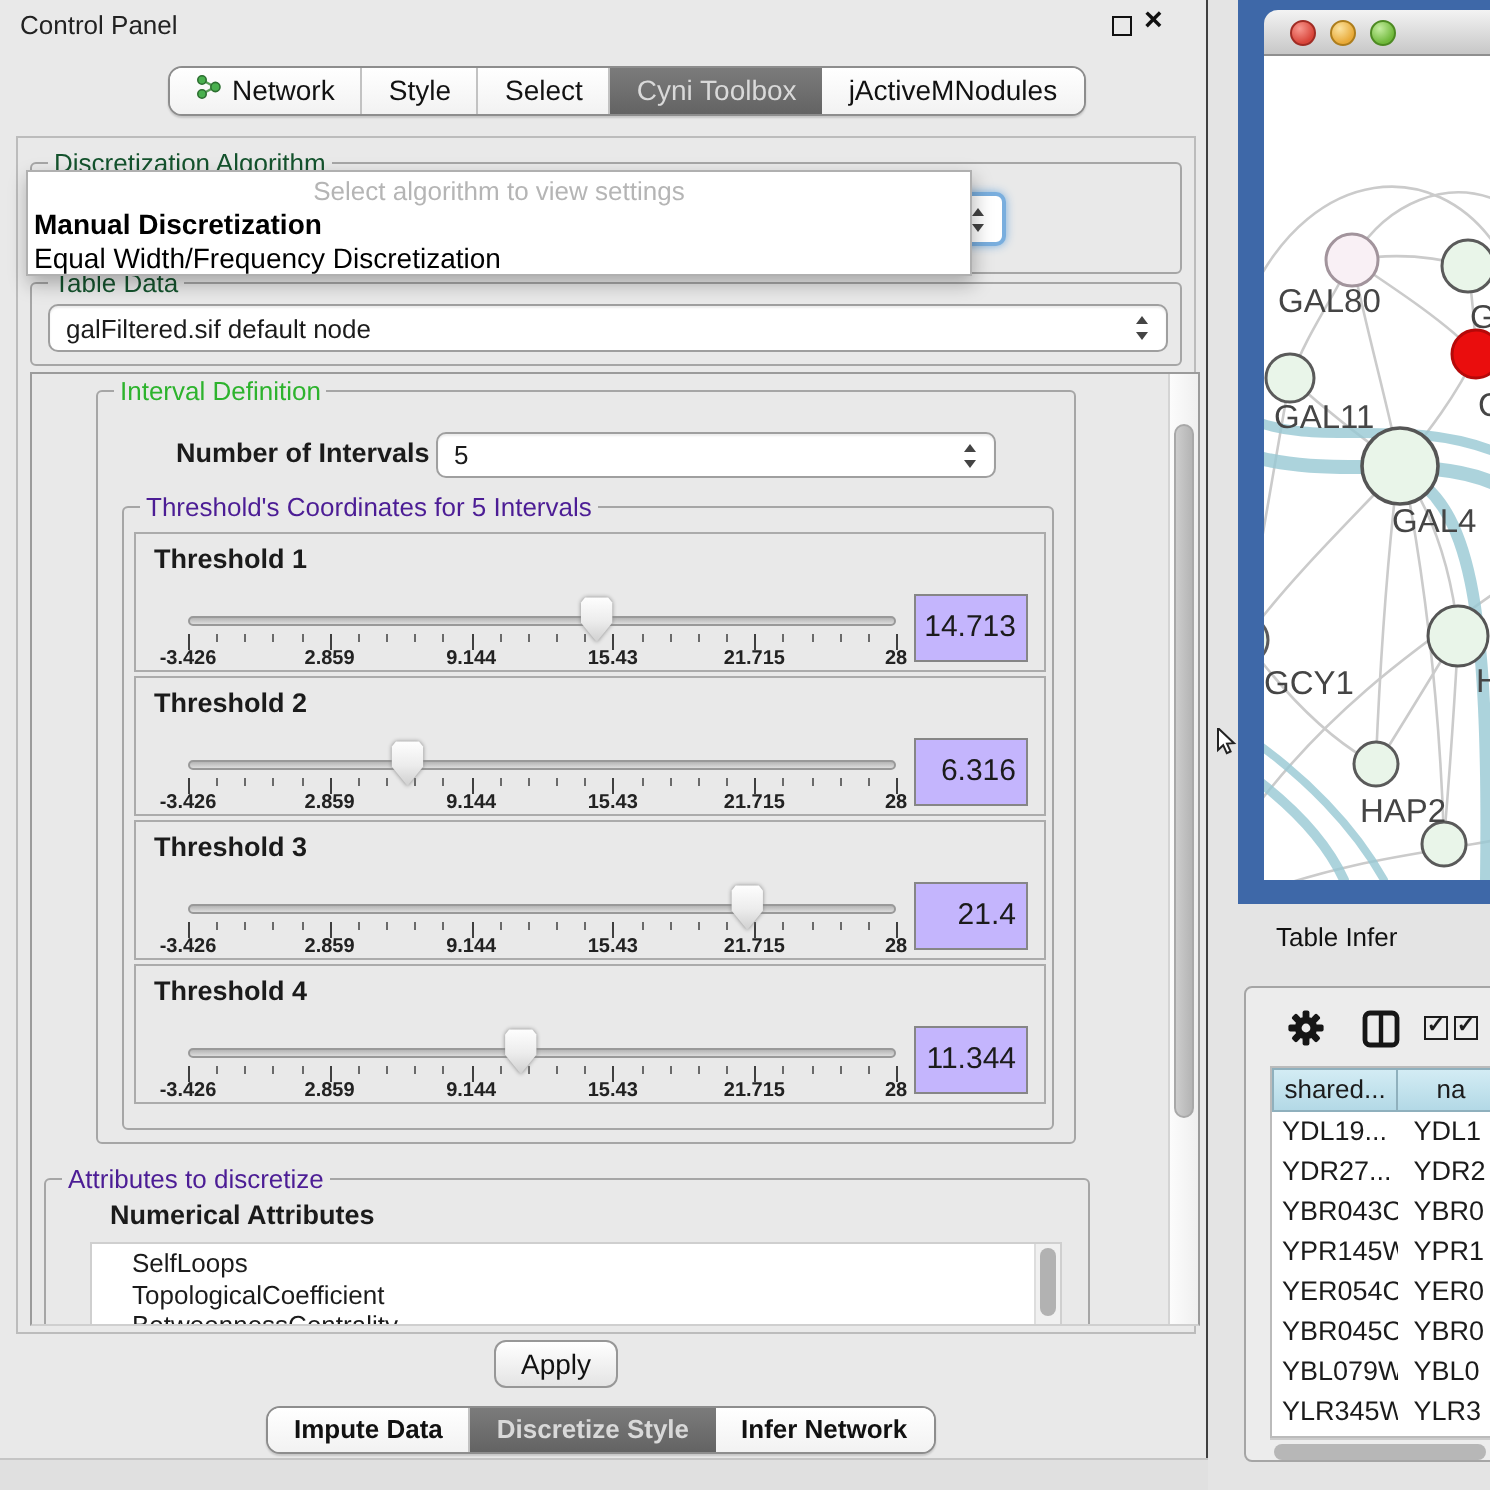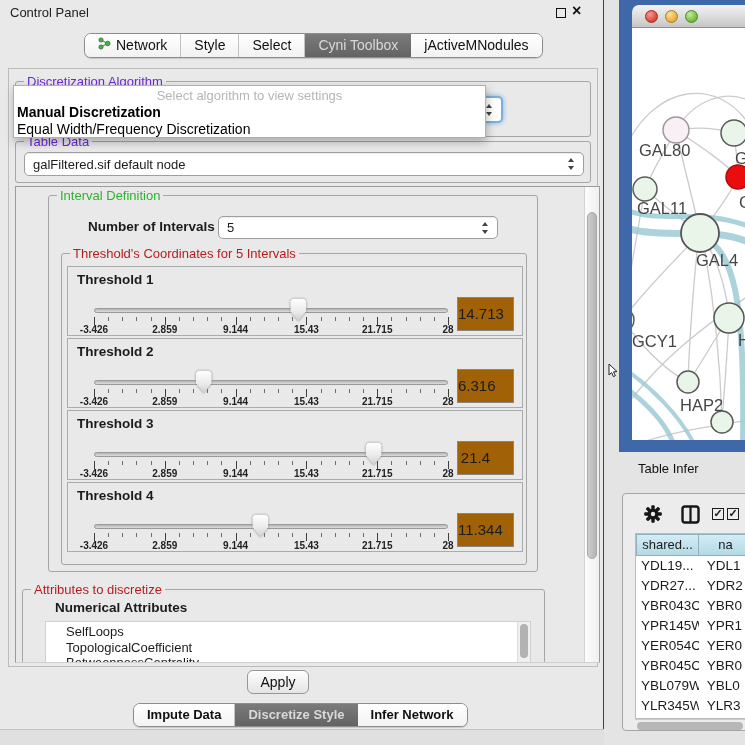--- a/index.html
+++ b/index.html
@@ -19,21 +19,21 @@
   .seg:last-child{border-right:none}
   .seg.sel{background:linear-gradient(#7b7b7b,#636363);color:#d9d9d9;border-right:none}
   .top-tabs{left:84px;top:33px}
   .bottom-tabs{left:133px;top:703px;height:24px}
   .bottom-tabs .seg{font-size:13px;font-weight:700;line-height:22px}
   .bottom-strip{position:absolute;left:0;top:729px;width:604px;height:16px;background:#e0e0e0;border-top:1px solid #c5c5c5}
   
   .outer{position:absolute;left:8px;top:68px;width:590px;height:599px;border:1px solid #bcbcbc;background:#e9e9e9}
   .group{position:absolute;border:1px solid #a6a6a6;border-radius:3px}
   .g-label{position:absolute;top:-8px;left:8px;background:#e9e9e9;padding:0 3px;font-size:13px;white-space:nowrap}
-  .g-dark{color:#6d28d9}.g-green{color:#2db32d}.g-blue{color:#b91c1c}
+  .g-dark{color:#14532d}.g-green{color:#2db32d}.g-blue{color:#4c1d95}
   
   .combo{position:absolute;background:#fff;border:1px solid #9f9f9f;border-radius:5px;font-size:13px;
          display:flex;align-items:center;padding-left:8px;box-shadow:inset 0 1px 1px rgba(0,0,0,.08)}
   .spin{position:absolute;right:7px;top:50%;transform:translateY(-50%);width:9px;height:12px}
   .spin:before,.spin:after{content:"";position:absolute;left:1px;border-left:3.5px solid transparent;border-right:3.5px solid transparent}
   .spin:before{top:0;border-bottom:4.5px solid #444}
   .spin:after{bottom:0;border-top:4.5px solid #444}
   .algo-combo{left:329px;top:27px;width:165px;height:27px;border:2px solid #79aede;box-shadow:0 0 5px #79aede;z-index:2}
   
   .popup{position:absolute;left:4px;top:16px;width:473px;height:53px;background:#fff;border:1px solid #b0b0b0;
@@ -51,22 +51,22 @@
   .tcard{position:absolute;left:5px;width:456px;height:70px;border:1px solid #ababab;background:#e9e9e9}
   .tcard-label{position:absolute;left:9px;top:5px;font-size:13.5px;font-weight:700}
   .track{position:absolute;left:26px;top:41px;width:354px;height:5px;border-radius:3px;
          background:linear-gradient(#b5b5b5,#dcdcdc);border:1px solid #999}
   .thumb-wrap{position:absolute;top:31px;width:17px;height:23px;filter:drop-shadow(0 0 1px #848484);z-index:3}
   .thumb{width:100%;height:100%;clip-path:polygon(50% 100%,4% 58%,4% 14%,16% 3%,84% 3%,96% 14%,96% 58%);
          background:linear-gradient(180deg,#ffffff 0%,#ececec 55%,#d0d0d0 100%)}
   .tick{position:absolute;top:50px;width:1px;height:4px;background:#6a6a6a}
   .tick.major{height:8px;background:#3f3f3f}
   .ticklab{position:absolute;top:57px;transform:translateX(-50%);font-size:10px;font-weight:700;color:#222;white-space:nowrap}
-  .tval{position:absolute;left:389px;top:30px;width:57px;height:34px;background:#a16207;border:1px solid #868686;
-        font-size:15px;line-height:32px;text-align:right;padding-right:23px}
+  .tval{position:absolute;left:389px;top:30px;width:57px;height:34px;background:#c4b5fd;border:1px solid #868686;
+        font-size:15px;line-height:32px;text-align:right;padding-right:5px}
   
   .attr-title{position:absolute;left:32px;top:10px;font-size:13.5px;font-weight:700}
   .attr-list{position:absolute;left:22px;top:31px;width:486px;height:60px;background:#fff;border:1px solid #cfcfcf;
              padding:2px 0 0 20px;font-size:13px;line-height:15.5px;overflow:hidden}
   .list-sb{position:absolute;right:0;top:0;width:13px;height:100%;background:#f0f0f0;border-left:1px solid #ddd}
   .list-sb .vthumb{position:absolute;left:2px;top:2px;width:8px;height:34px;border-radius:5px;background:#b2b2b2}
   .apply-btn{position:absolute;left:247px;top:670px;width:62px;height:24px;border:1px solid #979797;border-radius:6px;
              background:linear-gradient(#ffffff,#e4e4e4);font-size:14px;font-family:inherit;color:#111}
   
   .netwin{position:absolute;left:619px;top:0;width:126px;height:452px;background:#3e68a8}

